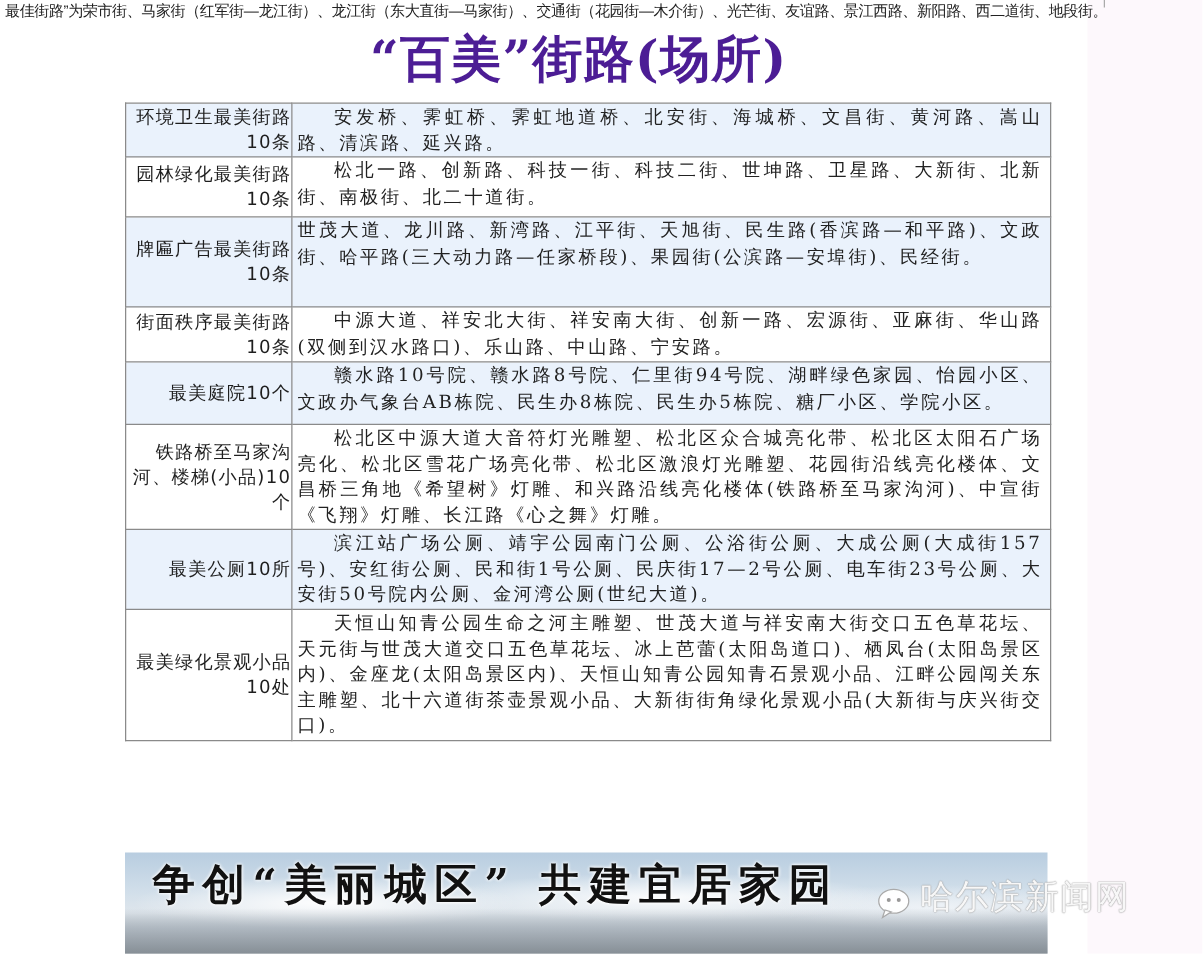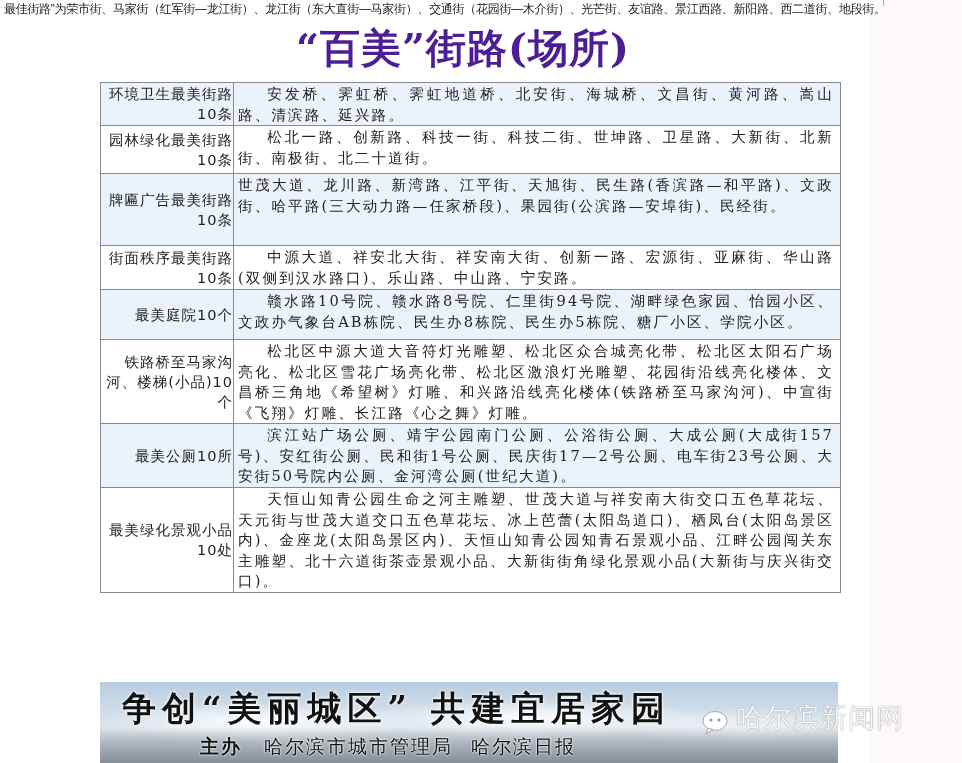--- a/index.html
+++ b/index.html
@@ -154,23 +154,20 @@
     <td class="label">最美绿化景观小品10处</td>
     <td class="content">
           <span class="txt">天恒山知青公园生命之河主雕塑、世茂大道与祥安南大街交口五色草花坛、天元街与世茂大道交口五色草花坛、冰上芭蕾(太阳岛道口)、栖凤台(太阳岛景区内)、金座龙(太阳岛景区内)、天恒山知青公园知青石景观小品、江畔公园闯关东主雕塑、北十六道街茶壶景观小品、大新街街角绿化景观小品(大新街与庆兴街交口)。</span>
         </td>
   </tr>
 </tbody>
   </table>
 
 <div class="banner">
   <div class="slogan">争创“美丽城区” 共建宜居家园</div>
-  <div class="sponsor">
-    <span class="lbl">主办</span><span class="org1">哈尔滨市城市管理局</span><span class="org2">哈尔滨日报</span>
-  </div>
 </div>
 
 <div class="watermark">
   <span class="bubble">
     <svg width="30" height="26" viewBox="0 0 30 26">
       <ellipse cx="13" cy="11" rx="12" ry="9.5" fill="rgba(255,255,255,0.95)" stroke="#aaa" stroke-width="1"></ellipse>
       <path d="M6 18 L4 24 L11 19.5 Z" fill="rgba(255,255,255,0.95)" stroke="#aaa" stroke-width="1"></path>
       <circle cx="9" cy="10" r="1.6" fill="#999"></circle>
       <circle cx="17" cy="10" r="1.6" fill="#999"></circle>
     </svg>

